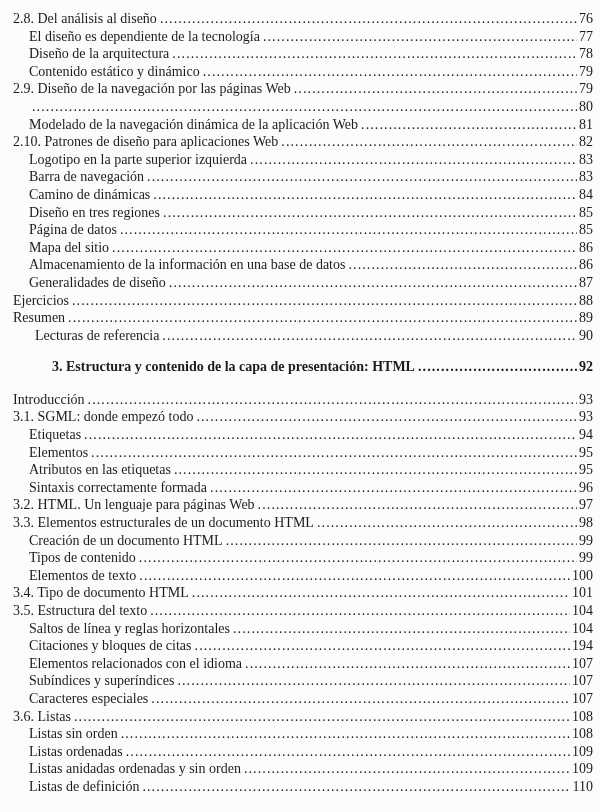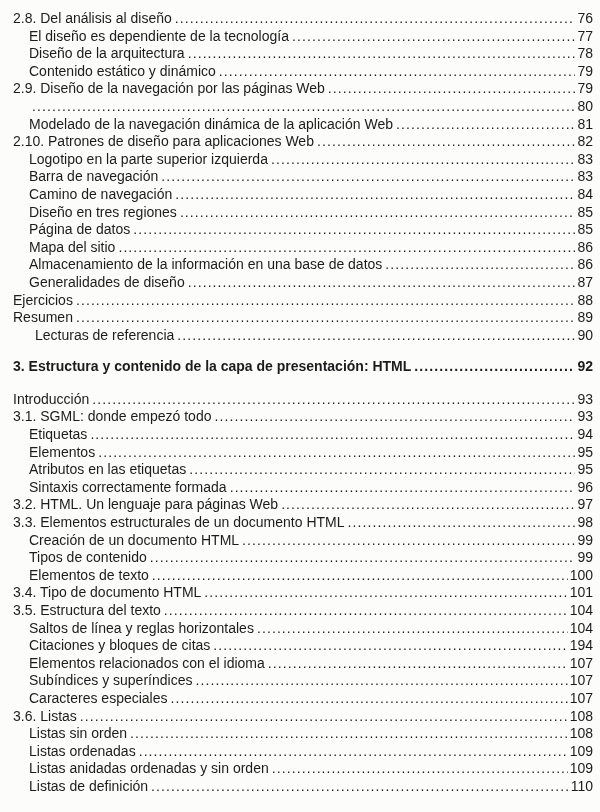--- a/index.html
+++ b/index.html
@@ -11,21 +11,21 @@
     height: 812px;
     position: relative;
     overflow: hidden;
     background: #fcfcfb;
   }
   .page {
     position: absolute;
     inset: 0;
     padding: 10px 7px 0 13px;
     box-sizing: border-box;
-    font-family: Liberation Sans, sans-serif;
+    font-family: Liberation Serif, serif;
     font-size: 14px;
     line-height: 17.6px;
     color: #1c1c1c;
   }
   .row {
     display: flex;
   }
   .row .label {
     white-space: nowrap;
     flex: 0 0 auto;
@@ -41,21 +41,21 @@
     content: "..............................................................................................................................................................................................................................................................";
     letter-spacing: 1.1px;
   }
   .row .pagenum {
     white-space: nowrap;
     flex: 0 0 auto;
     text-align: left;
   }
   .lvl1 { padding-left: 16px; }
   .lvl2 { padding-left: 22px; }
-  .bold { font-weight: 700; }
+  .bold { font-weight: 700; margin-left: 39px; }
   .gap-before { margin-top: 14px; }
   .gap-after { margin-bottom: 15px; }
 </style>
 </head>
 <body style="background: rgb(252, 252, 251);">
 
 <div class="page" style="color: rgb(28, 28, 28);">
   <div class="toc">
       <div class="row lvl0">
         <span class="label">2.8. Del análisis al diseño</span>
@@ -100,21 +100,21 @@
         <span class="label">Logotipo en la parte superior izquierda</span>
         <span class="leader"></span>
         <span class="pagenum">83</span>
       </div>
       <div class="row lvl1">
         <span class="label">Barra de navegación</span>
         <span class="leader"></span>
         <span class="pagenum">83</span>
       </div>
       <div class="row lvl1">
-        <span class="label">Camino de navegación</span>
+        <span class="label">Camino de dinámicas</span>
         <span class="leader"></span>
         <span class="pagenum">84</span>
       </div>
       <div class="row lvl1">
         <span class="label">Diseño en tres regiones</span>
         <span class="leader"></span>
         <span class="pagenum">85</span>
       </div>
       <div class="row lvl1">
         <span class="label">Página de datos</span>

